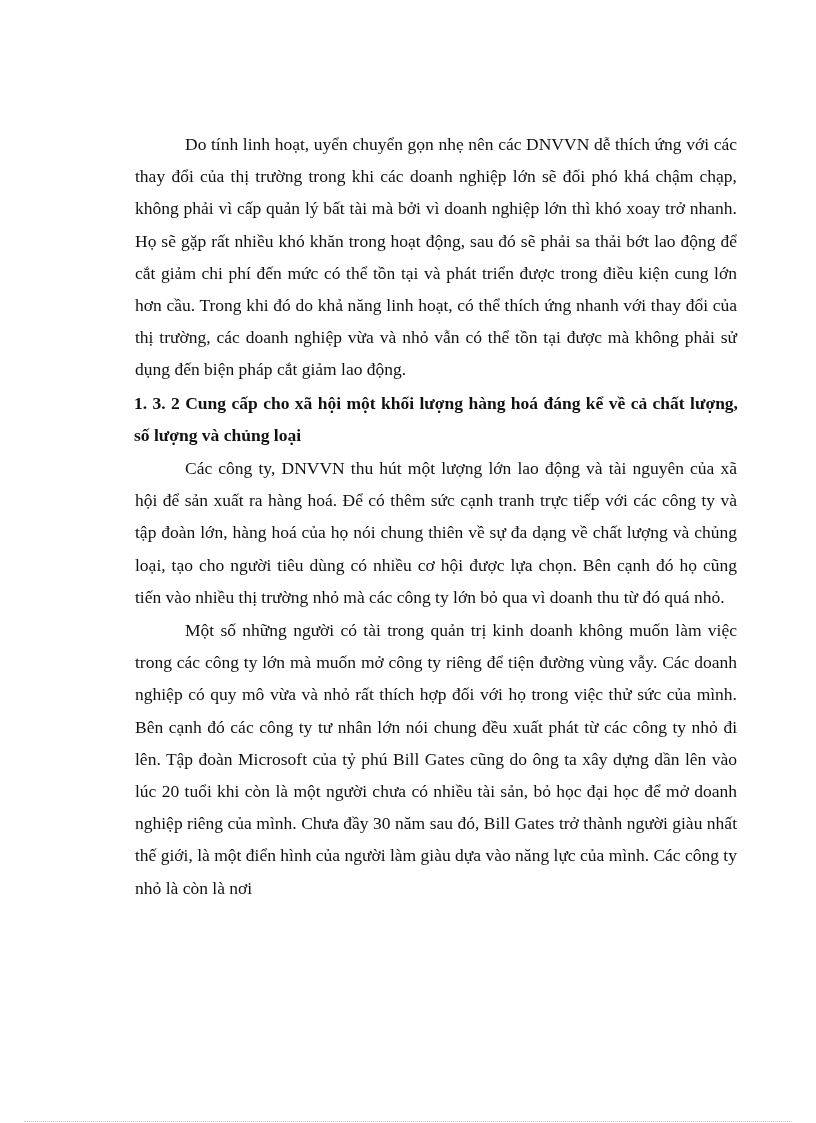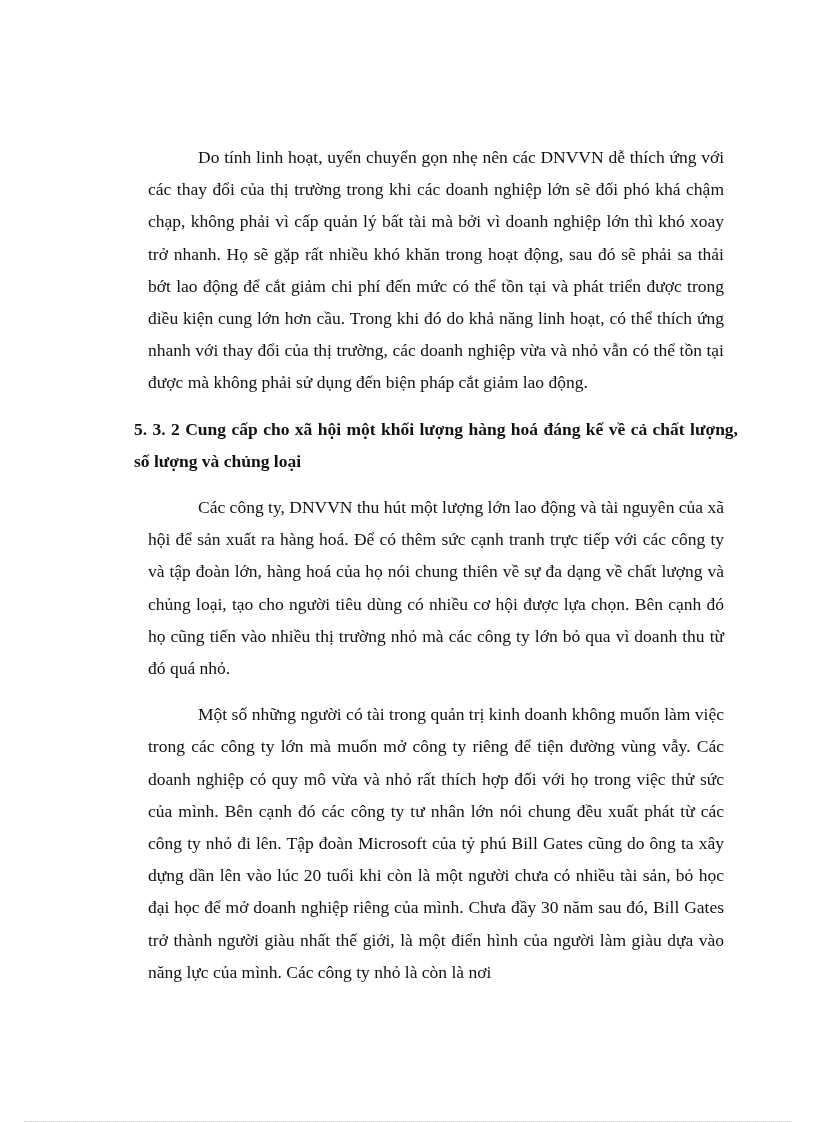--- a/index.html
+++ b/index.html
@@ -15,21 +15,21 @@
       font-family: "Liberation Serif", "DejaVu Serif", serif;
       color: #111111;
     }
     .page-content {
       position: absolute;
       left: 134px;
       top: 127px;
       width: 604px;
     }
     .para {
-      margin: 14px;
+      margin: 1px;
       font-size: 17.5px;
       line-height: 32.2px;
       text-align: justify;
       text-indent: 50px;
     }
     .heading {
       margin: 0;
       font-size: 17.5px;
       line-height: 32.2px;
       font-weight: bold;
@@ -42,18 +42,18 @@
       top: 1121px;
       height: 0;
       border-top: 1px dotted #c8c8c8;
     }
   </style>
 </head>
 <body>
 
 <div class="page-content">
   <p class="para">Do tính linh hoạt, uyển chuyển gọn nhẹ nên các DNVVN dễ thích ứng với các thay đổi của thị trường trong khi các doanh nghiệp lớn sẽ đối phó khá chậm chạp, không phải vì cấp quản lý bất tài mà bởi vì doanh nghiệp lớn thì khó xoay trở nhanh. Họ sẽ gặp rất nhiều khó khăn trong hoạt động, sau đó sẽ phải sa thải bớt lao động để cắt giảm chi phí đến mức có thể tồn tại và phát triển được trong điều kiện cung lớn hơn cầu. Trong khi đó do khả năng linh hoạt, có thể thích ứng nhanh với thay đổi của thị trường, các doanh nghiệp vừa và nhỏ vẫn có thể tồn tại được mà không phải sử dụng đến biện pháp cắt giảm lao động.</p>
-  <p class="heading">5. 3. 2 Cung cấp cho xã hội một khối lượng hàng hoá đáng kể về cả chất lượng, số lượng và chủng loại</p>
+  <p class="heading">1. 3. 2 Cung cấp cho xã hội một khối lượng hàng hoá đáng kể về cả chất lượng, số lượng và chủng loại</p>
   <p class="para">Các công ty, DNVVN thu hút một lượng lớn lao động và tài nguyên của xã hội để sản xuất ra hàng hoá. Để có thêm sức cạnh tranh trực tiếp với các công ty và tập đoàn lớn, hàng hoá của họ nói chung thiên về sự đa dạng về chất lượng và chủng loại, tạo cho người tiêu dùng có nhiều cơ hội được lựa chọn. Bên cạnh đó họ cũng tiến vào nhiều thị trường nhỏ mà các công ty lớn bỏ qua vì doanh thu từ đó quá nhỏ.</p>
   <p class="para">Một số những người có tài trong quản trị kinh doanh không muốn làm việc trong các công ty lớn mà muốn mở công ty riêng để tiện đường vùng vẫy. Các doanh nghiệp có quy mô vừa và nhỏ rất thích hợp đối với họ trong việc thử sức của mình. Bên cạnh đó các công ty tư nhân lớn nói chung đều xuất phát từ các công ty nhỏ đi lên. Tập đoàn Microsoft của tỷ phú Bill Gates cũng do ông ta xây dựng dần lên vào lúc 20 tuổi khi còn là một người chưa có nhiều tài sản, bỏ học đại học để mở doanh nghiệp riêng của mình. Chưa đầy 30 năm sau đó, Bill Gates trở thành người giàu nhất thế giới, là một điển hình của người làm giàu dựa vào năng lực của mình. Các công ty nhỏ là còn là nơi</p>
 </div>
 
 <div class="page-border-bottom"></div>
 
 </body></html>

